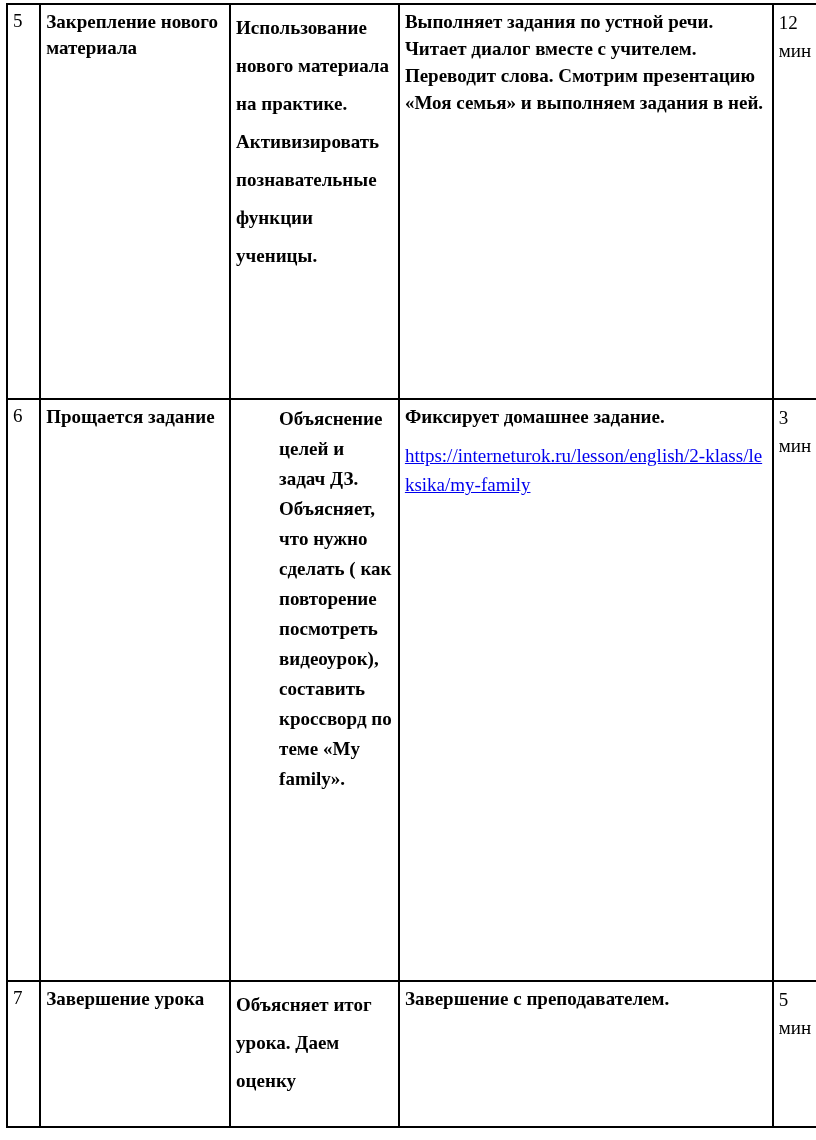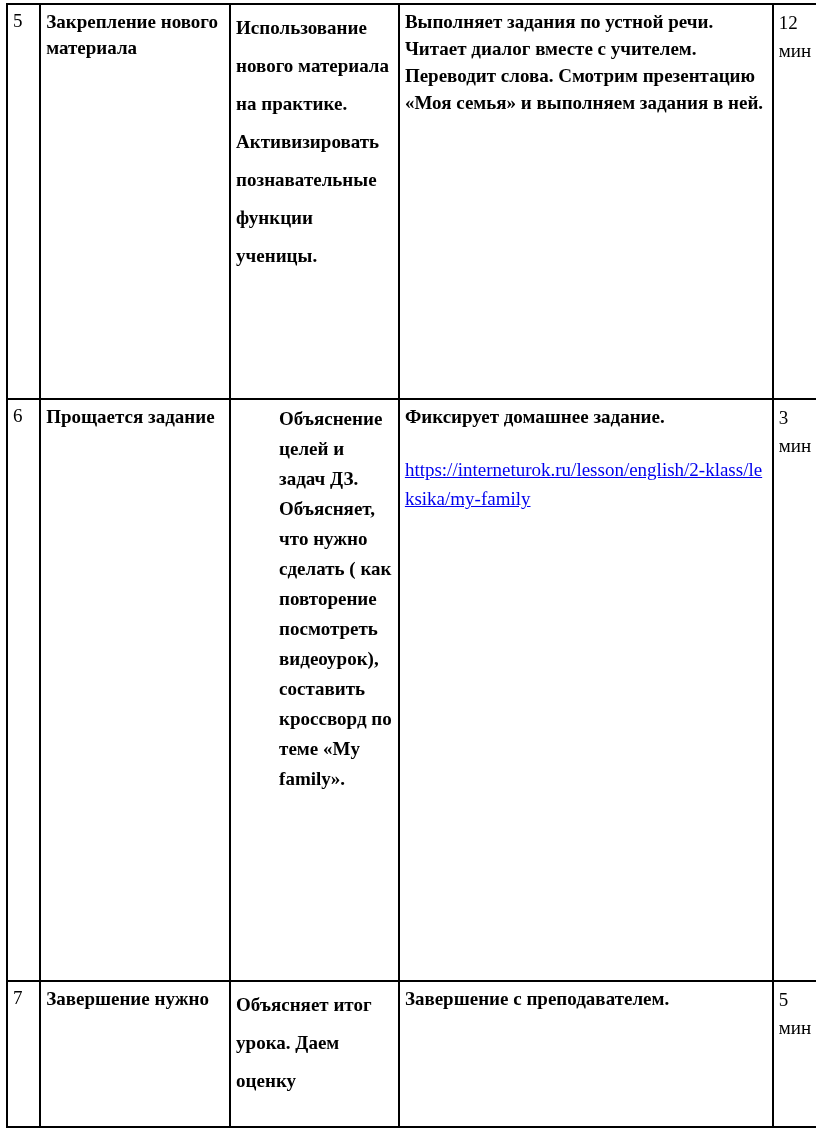--- a/index.html
+++ b/index.html
@@ -59,21 +59,21 @@
     line-height: 1.42;
     overflow-wrap: break-word;
   }
   .time-cell {
     font-weight: normal;
     line-height: 1.45;
     overflow-wrap: break-word;
     padding-left: 6px;
   }
   .student-para {
-    margin: 0 0 24px 0;
+    margin: 0 0 10px 0;
   }
   a.homework-link {
     color: #0000EE;
     text-decoration: underline;
     font-weight: normal;
     word-break: break-all;
     line-height: 1.55;
     text-align: right;
   }
 </style>
@@ -101,19 +101,19 @@
       <td class="stage-cell">Прощается задание</td>
       <td class="teacher-cell lh-mid">Объяснение целей и задач ДЗ. Объясняет, что нужно сделать ( как повторение посмотреть видеоурок), составить кроссворд по теме «My family».</td>
       <td class="student-cell">
         <div class="student-para">Фиксирует домашнее задание.</div>
         <a class="homework-link" href="#">https://interneturok.ru/lesson/english/2-klass/leksika/my-family</a>
       </td>
       <td class="time-cell">3 мин</td>
     </tr>
     <tr class="row-7">
       <td class="num-cell">7</td>
-      <td class="stage-cell">Завершение нужно</td>
+      <td class="stage-cell">Завершение урока</td>
       <td class="teacher-cell lh-wide">Объясняет итог урока. Даем оценку</td>
       <td class="student-cell">Завершение с преподавателем.</td>
       <td class="time-cell">5 мин</td>
     </tr>
   </tbody>
 </table>
 
 </body></html>

